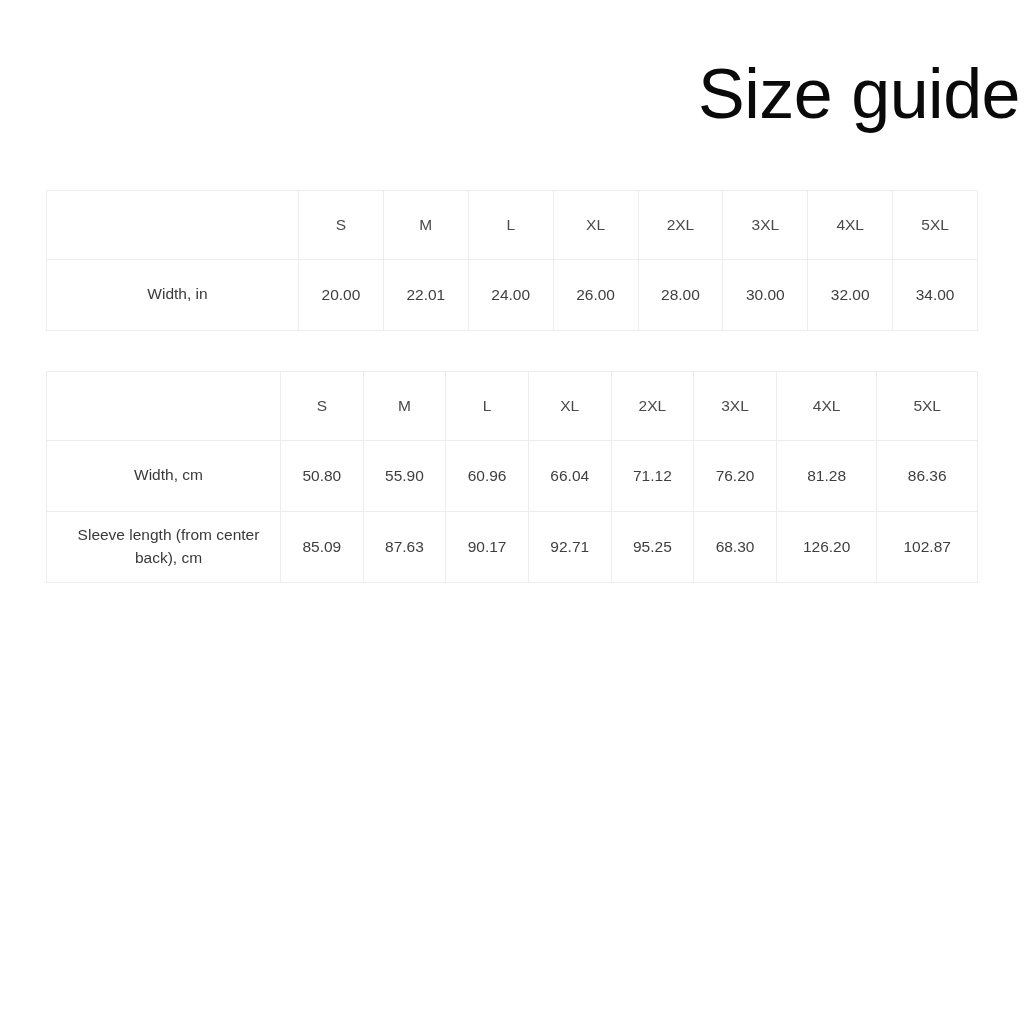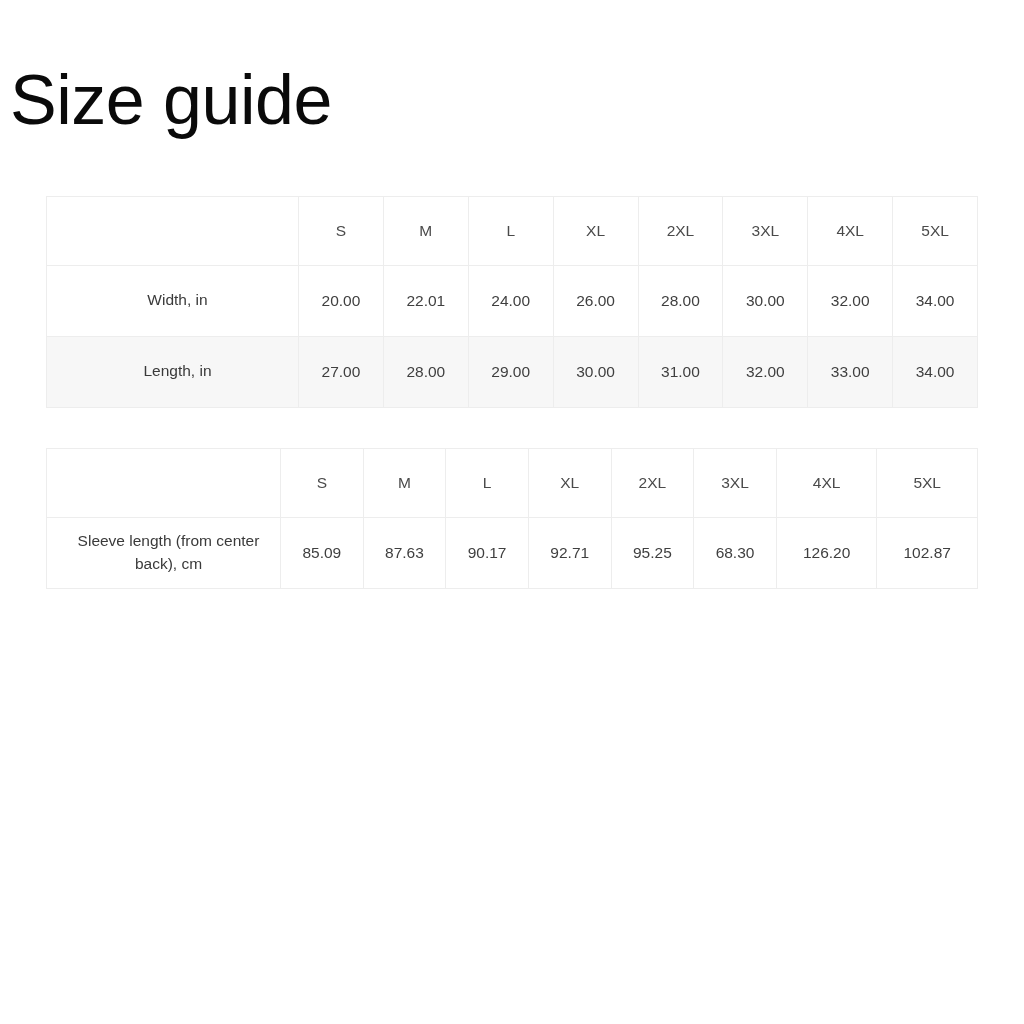--- a/index.html
+++ b/index.html
@@ -14,26 +14,26 @@
     color: #2b2b2b;
     overflow: hidden;
   }
   .page {
     width: 1024px;
     height: 1024px;
     box-sizing: border-box;
     position: relative;
   }
   .title {
-    text-align: left;
+    text-align: right;
     font-size: 70px;
     font-weight: 400;
     letter-spacing: -0.5px;
     color: #0a0a0a;
-    margin: 10px;
+    margin: 4px;
     padding-top: 50px;
     line-height: 1.15;
   }
 
   .table-wrap {
     margin: 0 auto;
     box-sizing: border-box;
   }
   .table-wrap.first {
     width: 980px;
@@ -124,31 +124,20 @@
           <td class="rowlabel">Width, in</td>
           <td class="cell-num">20.00</td>
           <td class="cell-num">22.01</td>
           <td class="cell-num">24.00</td>
           <td class="cell-num">26.00</td>
           <td class="cell-num">28.00</td>
           <td class="cell-num">30.00</td>
           <td class="cell-num">32.00</td>
           <td class="cell-num">34.00</td>
         </tr>
-        <tr class="alt">
-          <td class="rowlabel">Length, in</td>
-          <td class="cell-num">27.00</td>
-          <td class="cell-num">28.00</td>
-          <td class="cell-num">29.00</td>
-          <td class="cell-num">30.00</td>
-          <td class="cell-num">31.00</td>
-          <td class="cell-num">32.00</td>
-          <td class="cell-num">33.00</td>
-          <td class="cell-num">34.00</td>
-        </tr>
       </tbody>
     </table>
   </div>
 
   <div class="table-wrap second">
     <table class="size-table">
       <colgroup>
         <col class="label-col">
         <col>
           <col>
@@ -166,20 +155,31 @@
           <th>M</th>
           <th>L</th>
           <th>XL</th>
           <th>2XL</th>
           <th>3XL</th>
           <th>4XL</th>
           <th>5XL</th>
         </tr>
       </thead>
       <tbody>
+        <tr>
+          <td class="rowlabel">Width, cm</td>
+          <td class="cell-num">50.80</td>
+          <td class="cell-num">55.90</td>
+          <td class="cell-num">60.96</td>
+          <td class="cell-num">66.04</td>
+          <td class="cell-num">71.12</td>
+          <td class="cell-num">76.20</td>
+          <td class="cell-num">81.28</td>
+          <td class="cell-num">86.36</td>
+        </tr>
         <tr class="tall">
           <td class="rowlabel">Sleeve length (from center back), cm</td>
           <td class="cell-num">85.09</td>
           <td class="cell-num">87.63</td>
           <td class="cell-num">90.17</td>
           <td class="cell-num">92.71</td>
           <td class="cell-num">95.25</td>
           <td class="cell-num">68.30</td>
           <td class="cell-num">126.20</td>
           <td class="cell-num">102.87</td>

